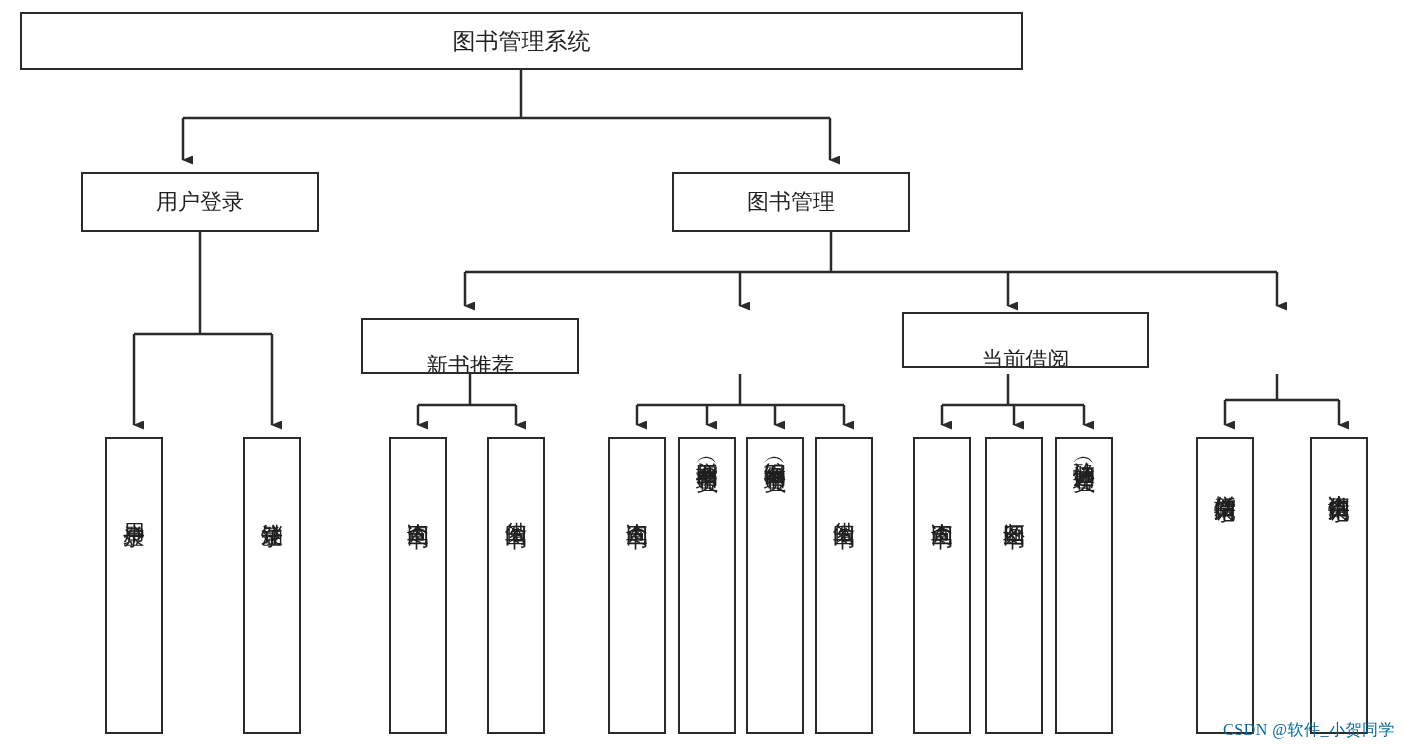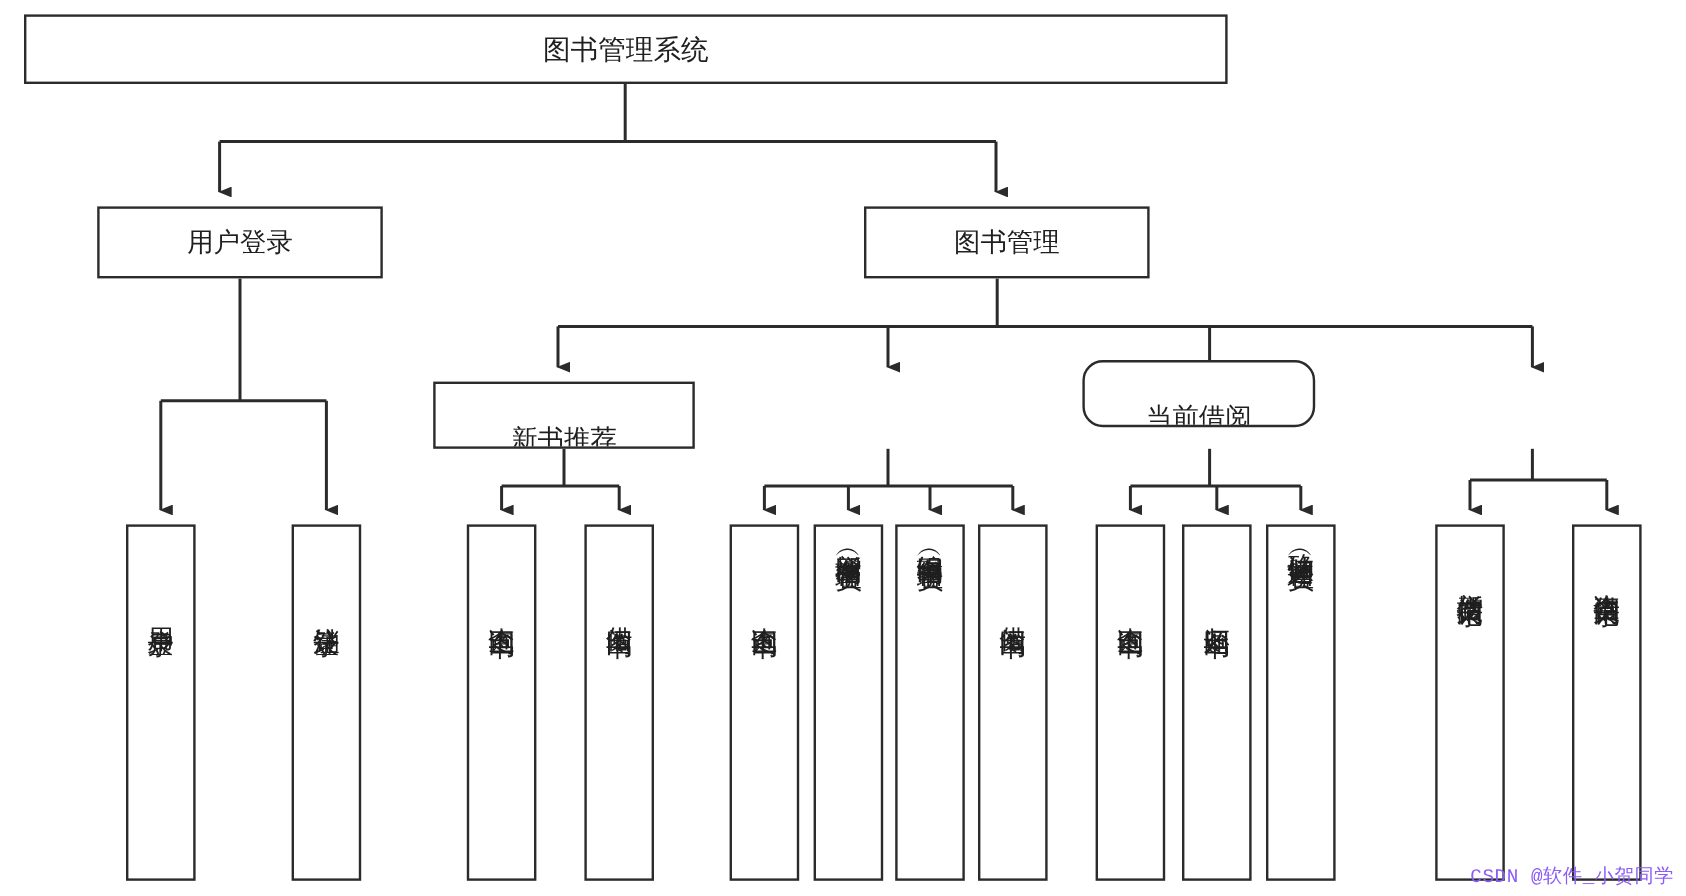--- a/index.html
+++ b/index.html
@@ -61,22 +61,22 @@
     white-space: nowrap;
   }
   .leaf-tall .node-label { padding-top: 1px; }
   .leaf-short .node-label { padding-top: 62px; }
   .leaf-mid .node-label { padding-top: 34px; }
   #watermark {
     position: absolute;
     right: 10px;
     bottom: 6px;
     font-size: 16px;
-    color: #8b5cf6;
-    font-family: Liberation Mono, monospace;
+    color: #0369a1;
+    font-family: Liberation Serif, serif;
     letter-spacing: 0.5px;
     white-space: nowrap;
   }
 </style>
 </head>
 <body>
 
 <div id="diagram-root">
 
   <svg class="diagram-svg" viewBox="0 0 1405 747" xmlns="http://www.w3.org/2000/svg">
@@ -132,28 +132,28 @@
     </g>
   </svg>
 
   <div class="node-box level0" style="left:20px; top:12px; width:1003px; height:58px;">
     <span class="node-label">图书管理系统</span>
   </div>
 
   <div class="node-box level1" style="left:81px; top:172px; width:238px; height:60px;">
     <span class="node-label">用户登录</span>
   </div>
-  <div class="node-box level1" style="left:720px; top:172px; width:238px; height:60px;">
+  <div class="node-box level1" style="left:672px; top:172px; width:238px; height:60px;">
     <span class="node-label">图书管理</span>
   </div>
 
   <div class="node-box level2" style="left:361px; top:318px; width:218px; height:56px;">
     <span class="node-label">新书推荐</span>
   </div>
-  <div class="node-box level2" style="left:902px; top:300px; width:194px; height:56px;border-radius:17px;">
+  <div class="node-box level2" style="left:902px; top:312px; width:247px; height:56px;">
     <span class="node-label">当前借阅</span>
   </div>
 
   <div class="node-box leaf-box leaf-short" style="left:105px; top:437px; width:58px; height:297px;">
     <span class="node-label">用户登录</span>
   </div>
   <div class="node-box leaf-box leaf-short" style="left:243px; top:437px; width:58px; height:297px;">
     <span class="node-label">注销登录</span>
   </div>
   <div class="node-box leaf-box leaf-short" style="left:389px; top:437px; width:58px; height:297px;">

